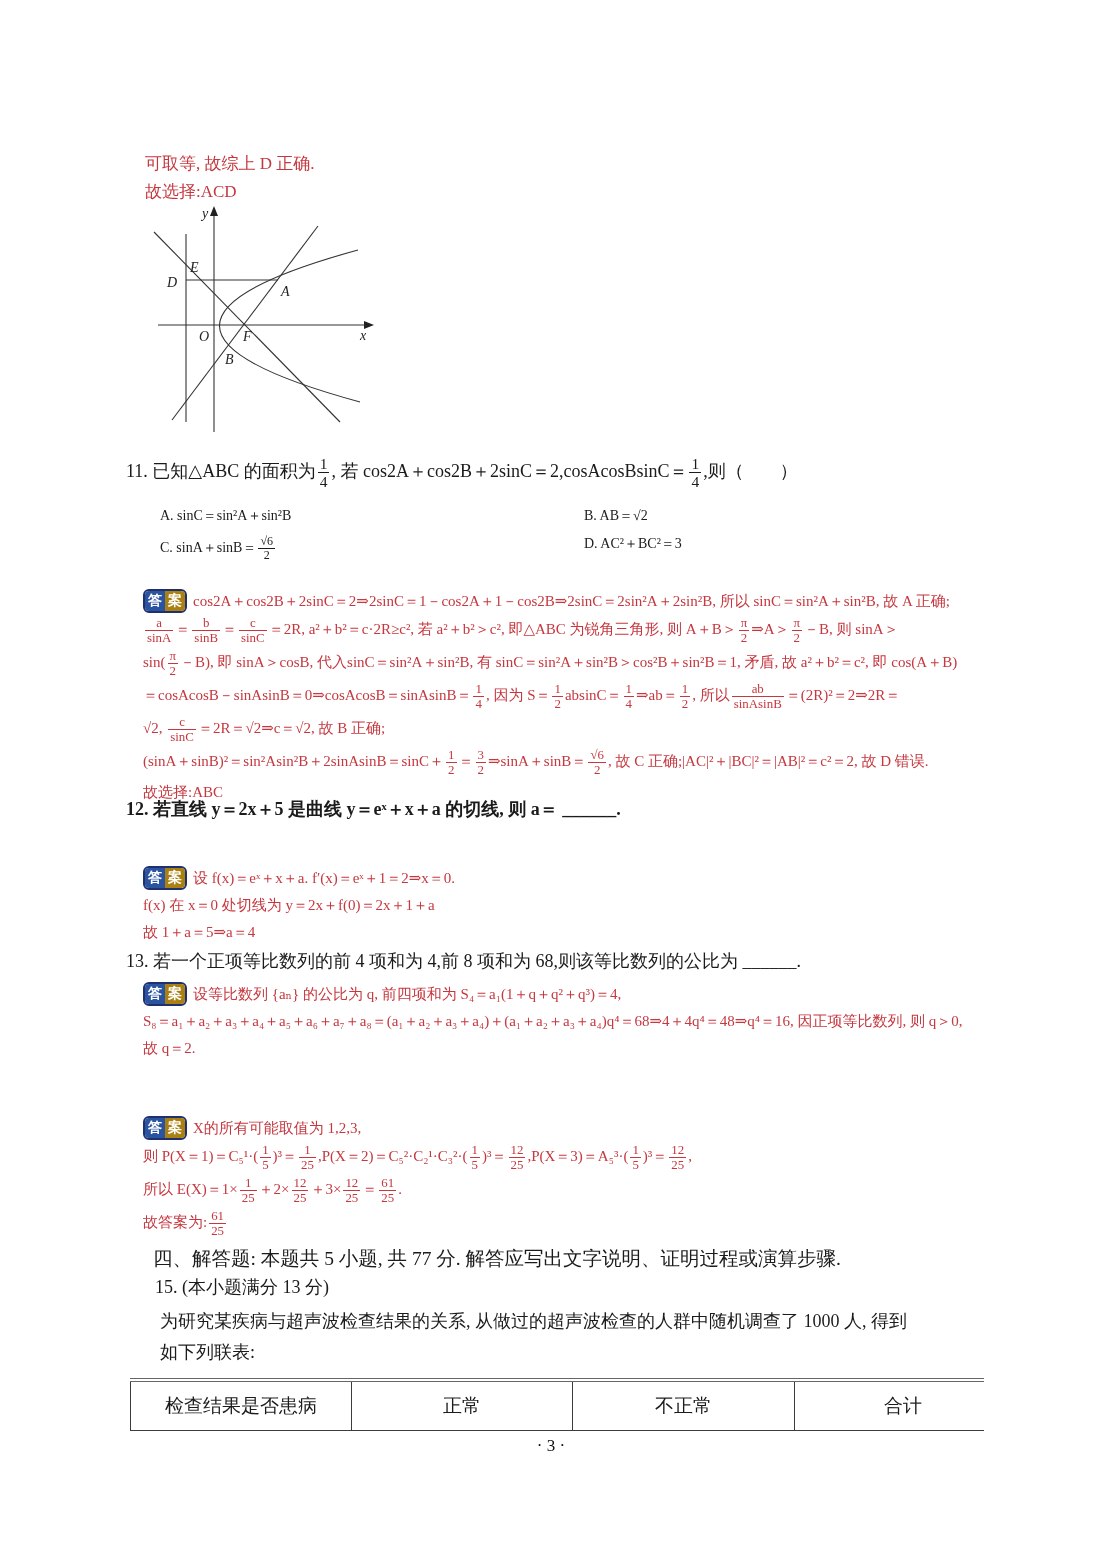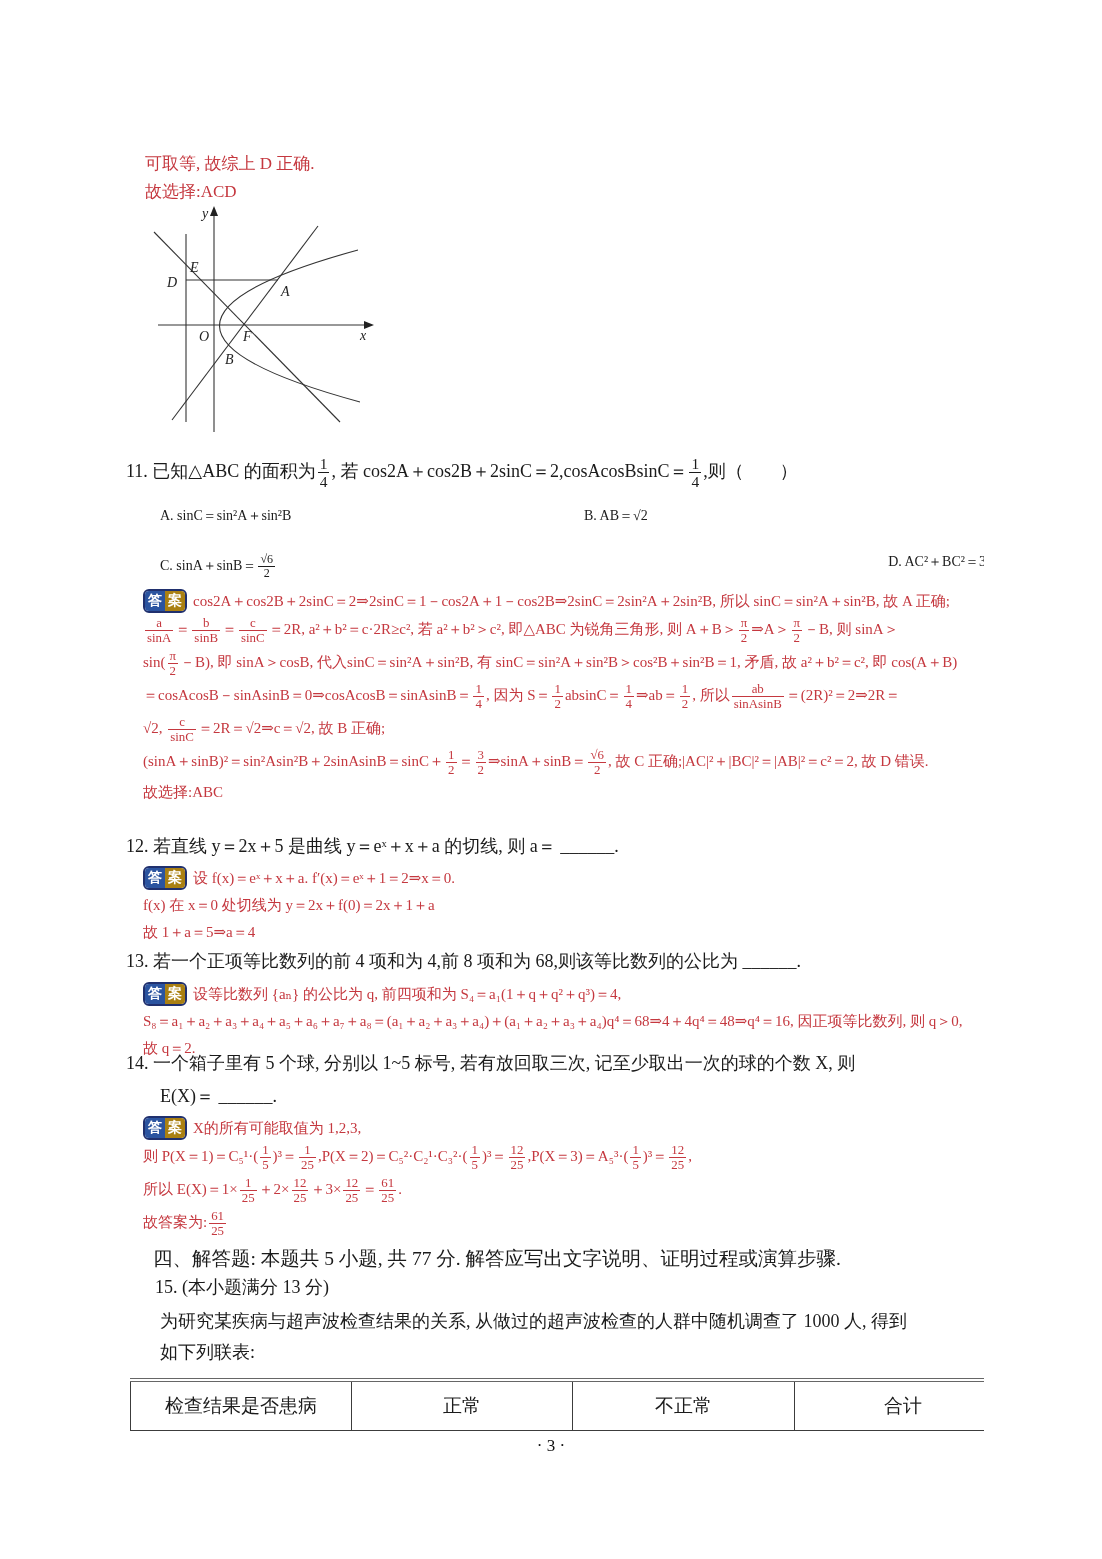--- a/index.html
+++ b/index.html
@@ -80,21 +80,21 @@
           <span class="ft">1</span>
           <span class="fb">4</span>
         </span>, 若 cos2A＋cos2B＋2sinC＝2,cosAcosBsinC＝<span class="frac">
           <span class="ft">1</span>
           <span class="fb">4</span>
         </span>,则（　　）</div>
     <div class="opt-row">
       <div class="opt-a" style="padding-left:34px;">A. sinC＝sin²A＋sin²B</div>
       <div>B. AB＝√2</div>
     </div>
-    <div class="opt-row" style="margin-top:28px;justify-content:space-between;">
+    <div class="opt-row" style="margin-top:10px;">
       <div class="opt-a" style="padding-left:34px;">C. sinA＋sinB＝<span class="frac">
             <span class="ft">√6</span>
             <span class="fb">2</span>
           </span></div>
       <div>D. AC²＋BC²＝3</div>
     </div>
   </div>
 
   <div class="abs ans red" style="left:143px;top:589px;">
     <div class="ans-line">
@@ -163,21 +163,21 @@
             <span class="ft">√6</span>
             <span class="fb">2</span>
           </span>, 故 C 正确;|AC|²＋|BC|²＝|AB|²＝c²＝2, 故 D 错误.</span>
       </div>
     <div class="ans-line">
         <span class="mline">故选择:ABC</span>
       </div>
   </div>
 
 
-  <div class="abs stem" style="left:126px;top:833px;">12. 若直线 y＝2x＋5 是曲线 y＝eˣ＋x＋a 的切线, 则 a＝ ______.</div>
+  <div class="abs stem" style="left:126px;top:796px;font-weight:bold;">12. 若直线 y＝2x＋5 是曲线 y＝eˣ＋x＋a 的切线, 则 a＝ ______.</div>
   <div class="abs ans red" style="left:143px;top:866px;">
     <div class="ans-line">
       <span class="badge">
           <span class="b1">答</span>
           <span class="b2">案</span>
         </span>
       <span class="mline">设 f(x)＝eˣ＋x＋a.  f′(x)＝eˣ＋1＝2⇒x＝0.</span>
     </div>
     <div class="ans-line">
         <span class="mline">f(x) 在 x＝0 处切线为 y＝2x＋f(0)＝2x＋1＋a</span>
@@ -197,24 +197,20 @@
       <span class="mline">设等比数列 {aₙ} 的公比为 q, 前四项和为 S₄＝a₁(1＋q＋q²＋q³)＝4,</span>
     </div>
     <div class="ans-line">
         <span class="mline">S₈＝a₁＋a₂＋a₃＋a₄＋a₅＋a₆＋a₇＋a₈＝(a₁＋a₂＋a₃＋a₄)＋(a₁＋a₂＋a₃＋a₄)q⁴＝68⇒4＋4q⁴＝48⇒q⁴＝16, 因正项等比数列, 则 q＞0,</span>
       </div>
     <div class="ans-line">
         <span class="mline">故 q＝2.</span>
       </div>
   </div>
 
-  <div class="abs stem" style="left:126px;top:1050px;width:880px;">
-    <div>14. 一个箱子里有 5 个球, 分别以 1~5 标号, 若有放回取三次, 记至少取出一次的球的个数 X, 则</div>
-    <div style="padding-left:34px;margin-top:6px;">E(X)＝ ______.</div>
-  </div>
   <div class="abs ans red" style="left:143px;top:1116px;">
     <div class="ans-line">
       <span class="badge">
           <span class="b1">答</span>
           <span class="b2">案</span>
         </span>
       <span class="mline">X的所有可能取值为 1,2,3,</span>
     </div>
     <div class="ans-line">
         <span class="mline">则 P(X＝1)＝C₅¹·(<span class="frac">

